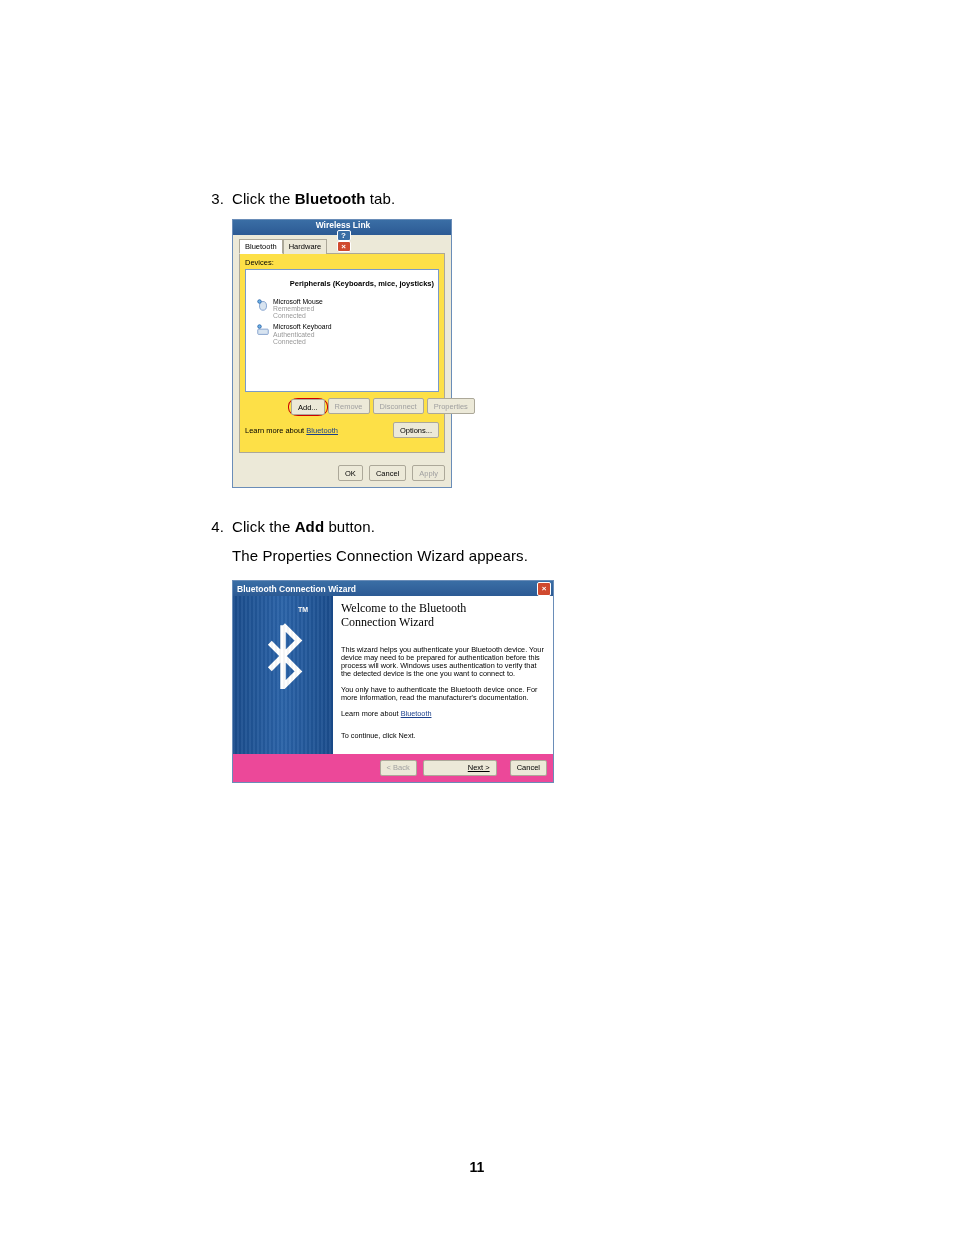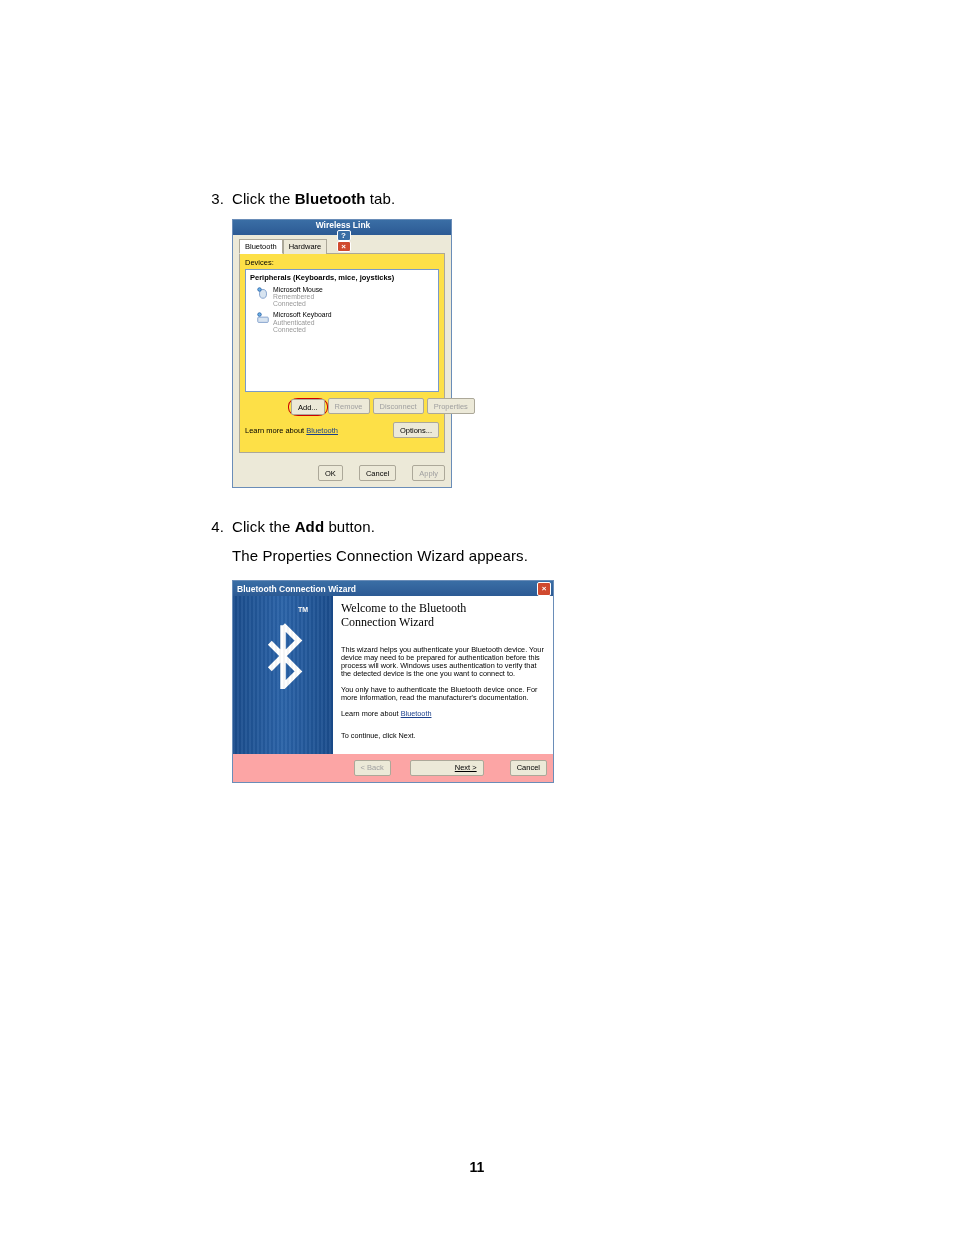--- a/index.html
+++ b/index.html
@@ -106,22 +106,23 @@
   .list1 {
     border: 1px solid #7a9ac9;
     background: #fff;
     height: 120px;
     padding: 1px 0 0 0;
     overflow: hidden;
   }
   .list1-header {
     font-weight: bold;
     font-size: 7.5px;
-    padding: 2px 4px;
+    padding: 8px 4px;
     border-bottom: 0;
+    text-align: right;
   }
   .device-item {
     display: flex;
     padding: 2px 4px 2px 10px;
   }
   .dicon {
     width: 14px; height: 14px;
     margin-right: 3px;
     display: flex; align-items: center; justify-content: center;
   }
@@ -152,21 +153,21 @@
     display: inline-flex;
   }
   .learn1 {
     display: flex; align-items: center; justify-content: space-between;
     margin-top: 6px; font-size: 7.5px;
   }
   .bluetoothlink { color: #1a3f8a; text-decoration: underline; }
   .dlg1-footer {
     display: flex; justify-content: flex-end;
     padding: 6px 6px;
-    gap: 13px;
+    gap: 3px;
   }
 
   
   .dlg2-wrap { margin-left: 34px; }
   .dlg2 {
     width: 320px;
     border: 1px solid #6a8db8;
     background: #ece9d8;
     font-family: Tahoma, sans-serif;
     font-size: 8px;
@@ -213,22 +214,22 @@
   .wizard-heading {
     font-family: "Times New Roman", serif;
     font-size: 12px;
     margin-bottom: 16px;
     line-height: 1.15;
   }
   .para { font-size: 7.3px; line-height: 1.1; margin-bottom: 8px; }
   .dlg2-footer {
     display: flex; justify-content: flex-end;
     padding: 6px 6px;
-    gap: 16px;
-    background: #fca5a5;
+    gap: 3px;
+    background: #ec4899;
   }
 
   .page-number {
     position: absolute;
     bottom: 60px;
     left: 0; right: 0;
     text-align: center;
     font-family: "Futura", "Century Gothic", Arial, sans-serif;
     font-weight: 700;
     font-size: 14px;

